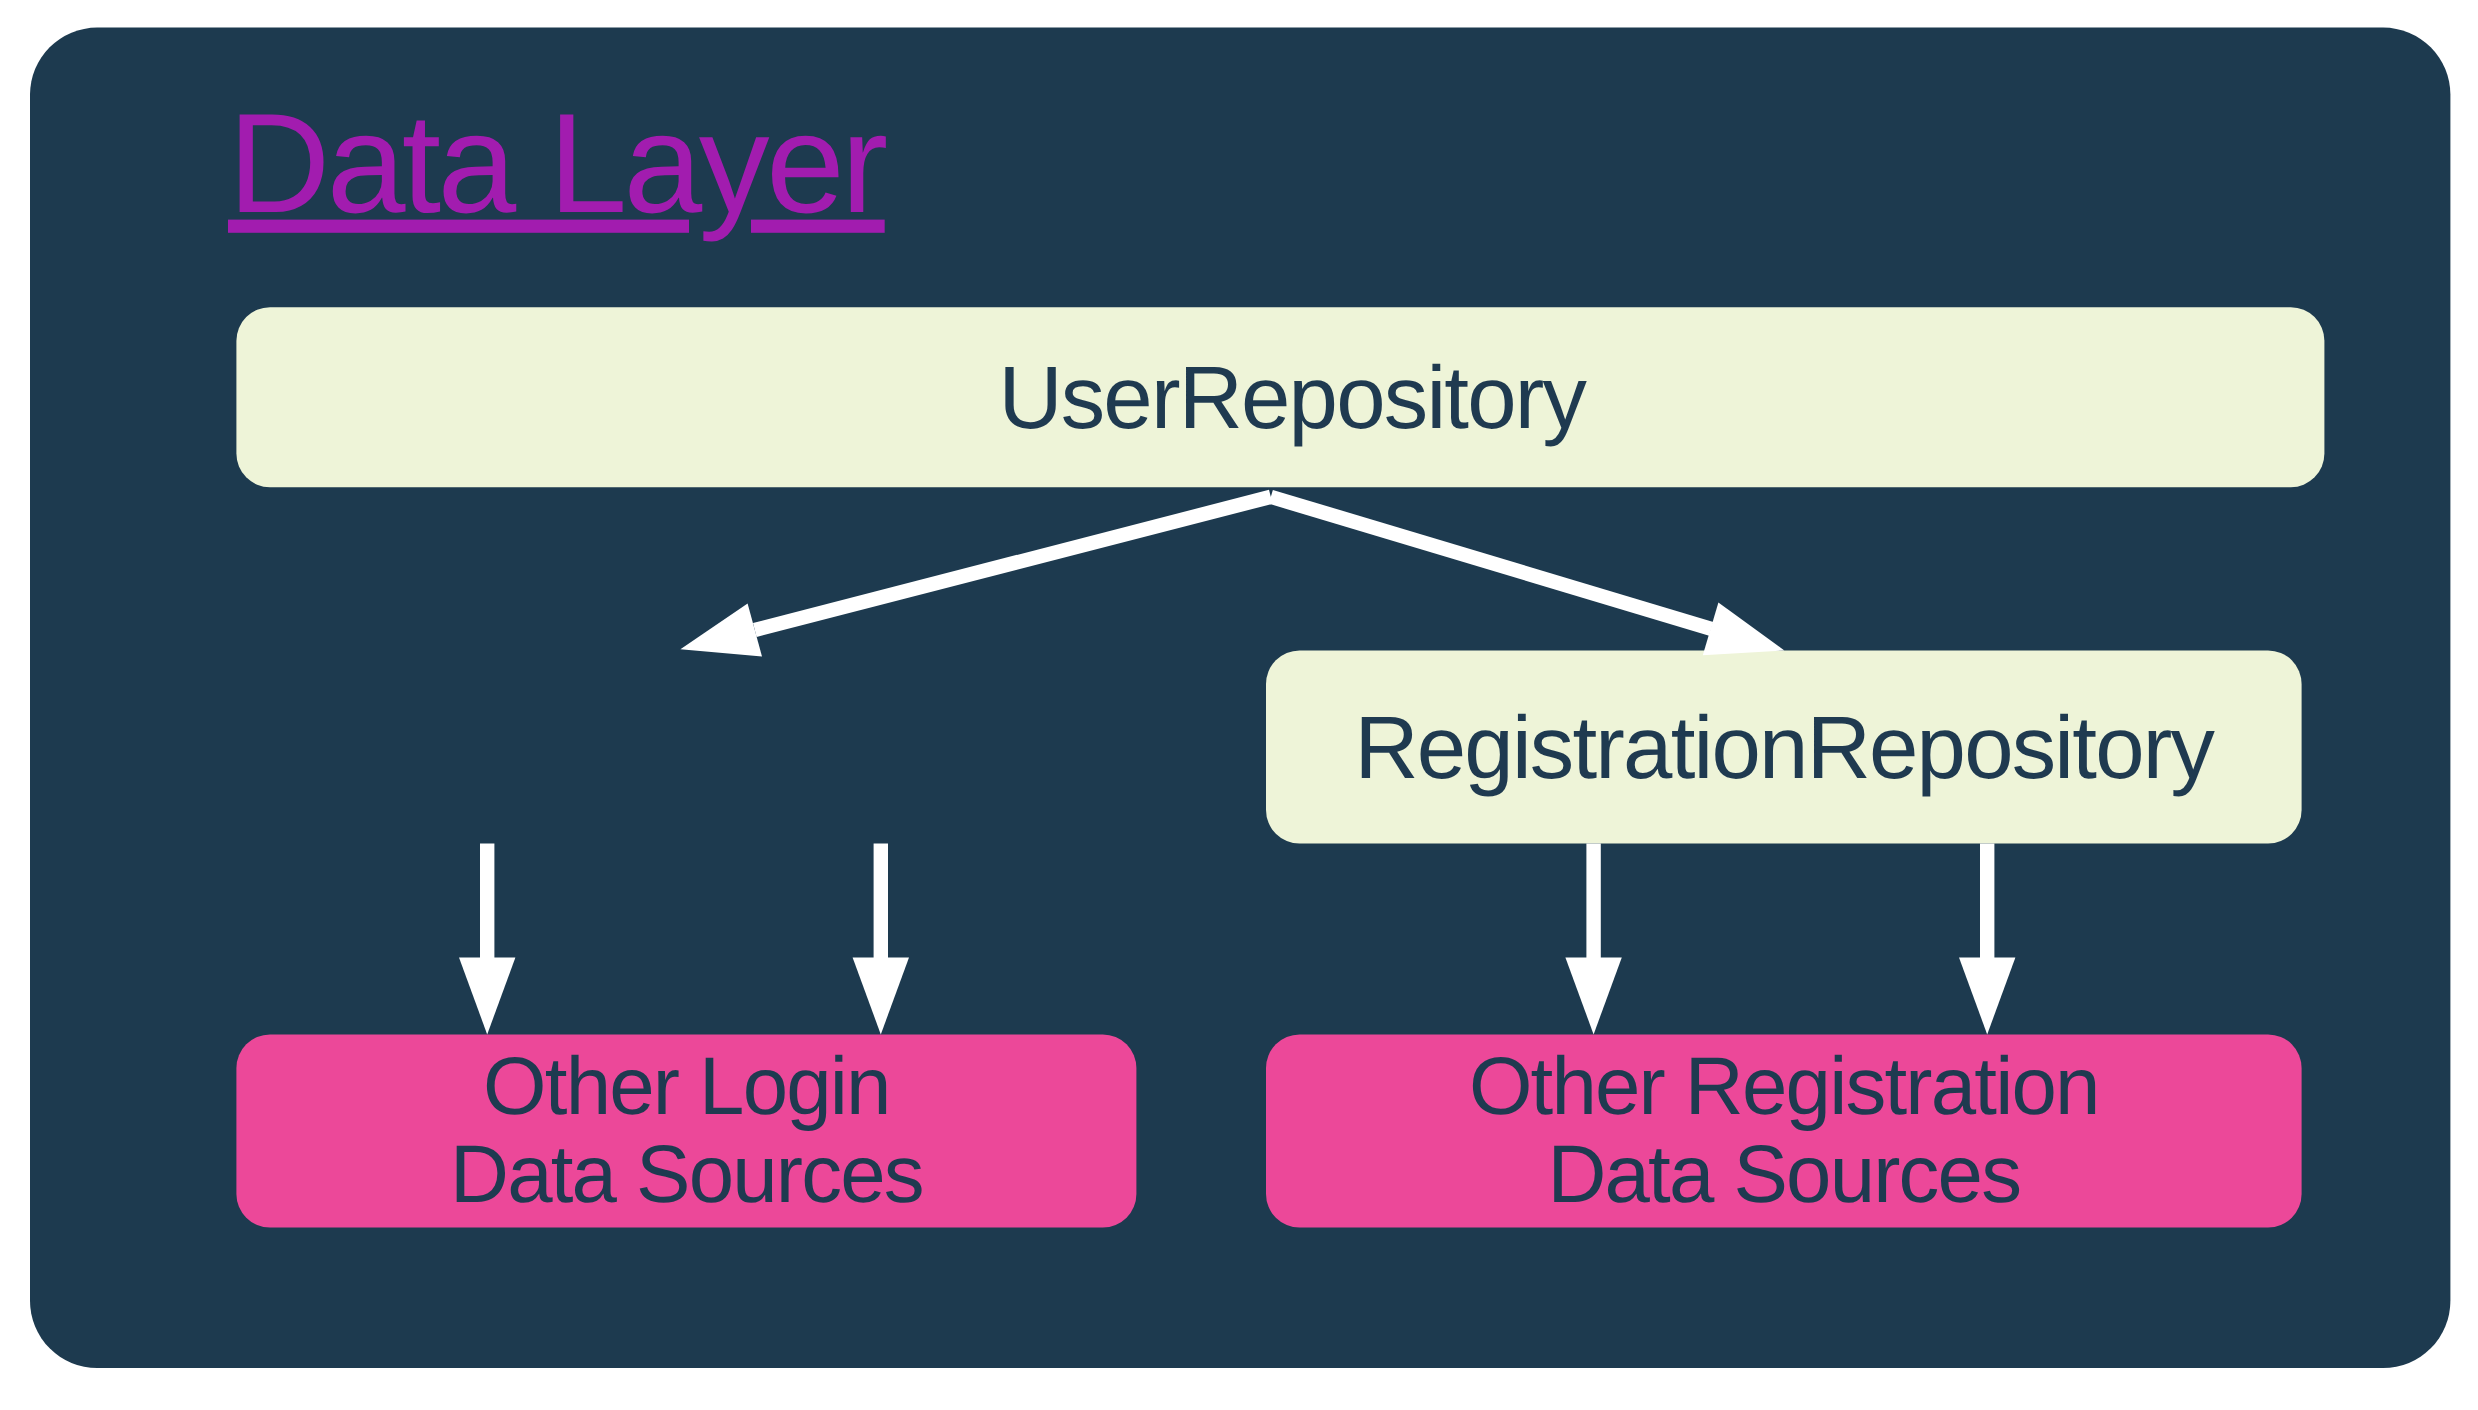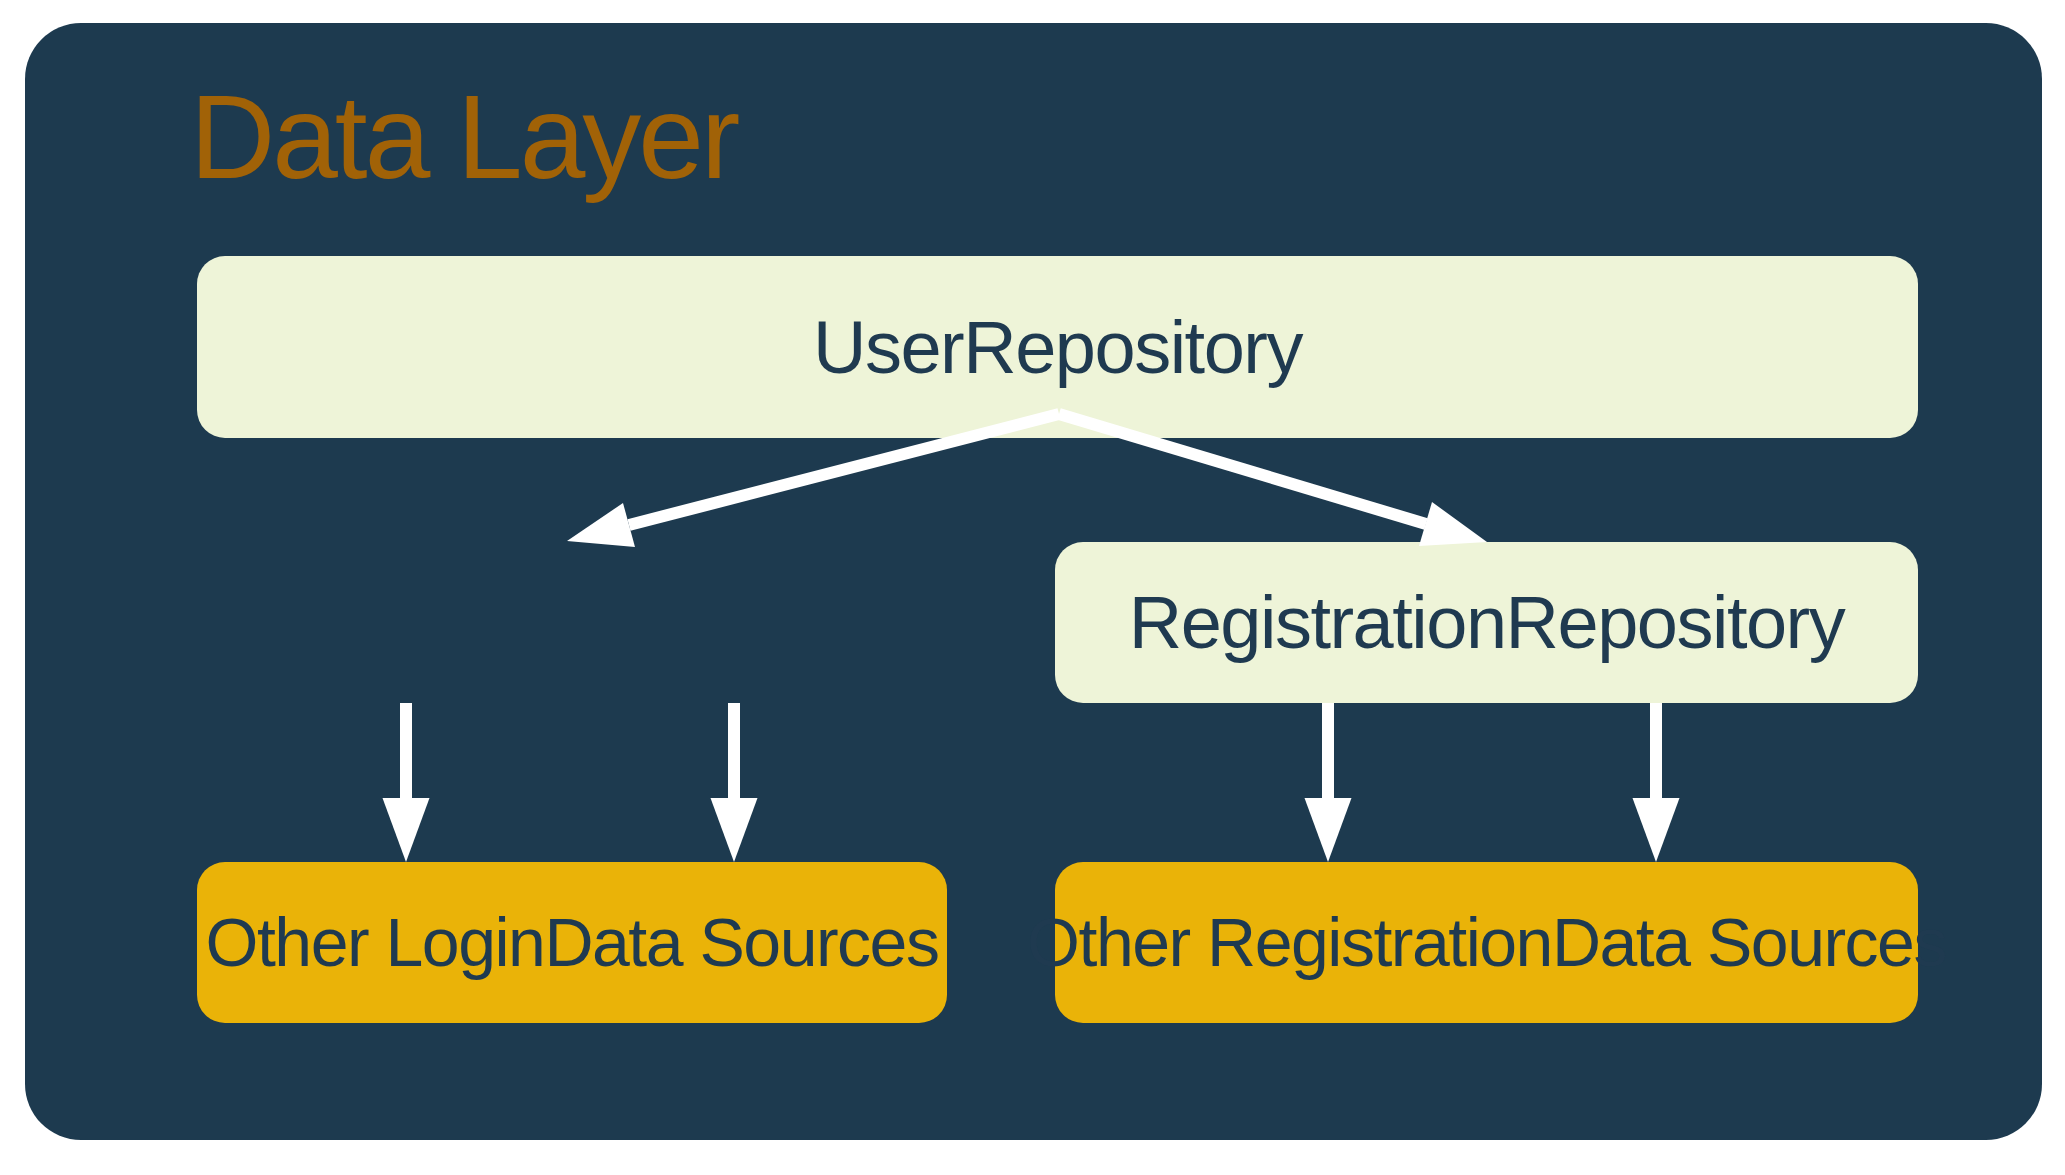--- a/index.html
+++ b/index.html
@@ -24,44 +24,46 @@
     background: #1D3A4F;
     border-radius: 56px;
   }
   .diagram-title {
     position: absolute;
     left: 190px;
     top: 78px;
     font-size: 118px;
     line-height: 1;
     letter-spacing: -3px;
-    color: #a16207;
+    color: #a21caf;
     white-space: nowrap;
+    text-decoration: underline;
   }
   .node {
     position: absolute;
     display: flex;
     align-items: center;
     justify-content: center;
     border-radius: 28px;
     color: #1F3A50;
     letter-spacing: -1.5px;
     white-space: nowrap;
   }
   .repo {
     background: #EEF4D8;
     font-size: 74px;
   }
   .source {
-    background: #eab308;
+    background: #ec4899;
     font-size: 68px;
     line-height: 1.08;
+    flex-direction: column;
     text-align: center;
   }
-  #user-box         { left: 197px;  top: 256px; width: 1721px; height: 182px; }
+  #user-box         { left: 197px;  top: 256px; width: 1721px; height: 150px; padding-left: 19px; }
   #login-box        { left: 197px;  top: 542px; width: 750px;  height: 161px; }
   #registration-box { left: 1055px; top: 542px; width: 863px;  height: 161px; }
   #login-sources-box        { left: 197px;  top: 862px; width: 750px; height: 161px; }
   #registration-sources-box { left: 1055px; top: 862px; width: 863px; height: 161px; text-align: center; }
   .edges-layer {
     position: absolute;
     left: 0;
     top: 0;
     width: 2065px;
     height: 1175px;

